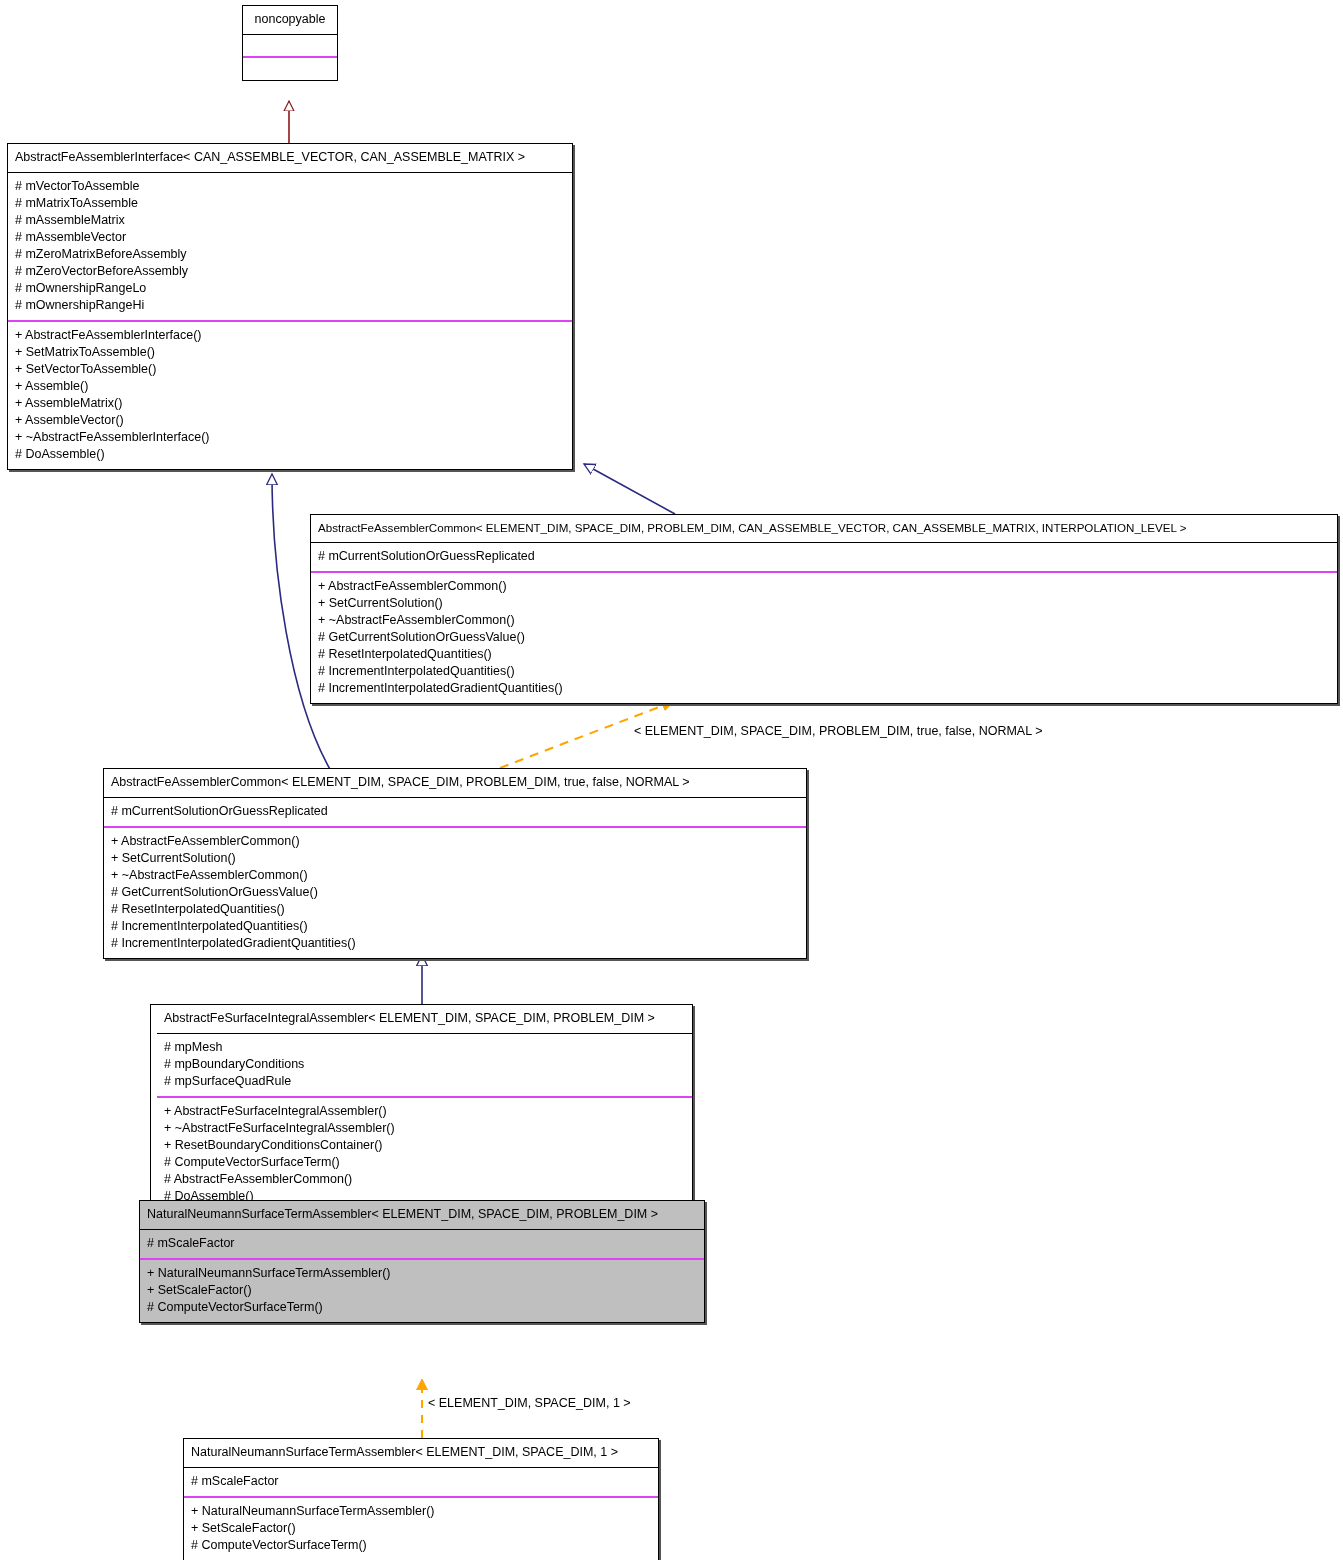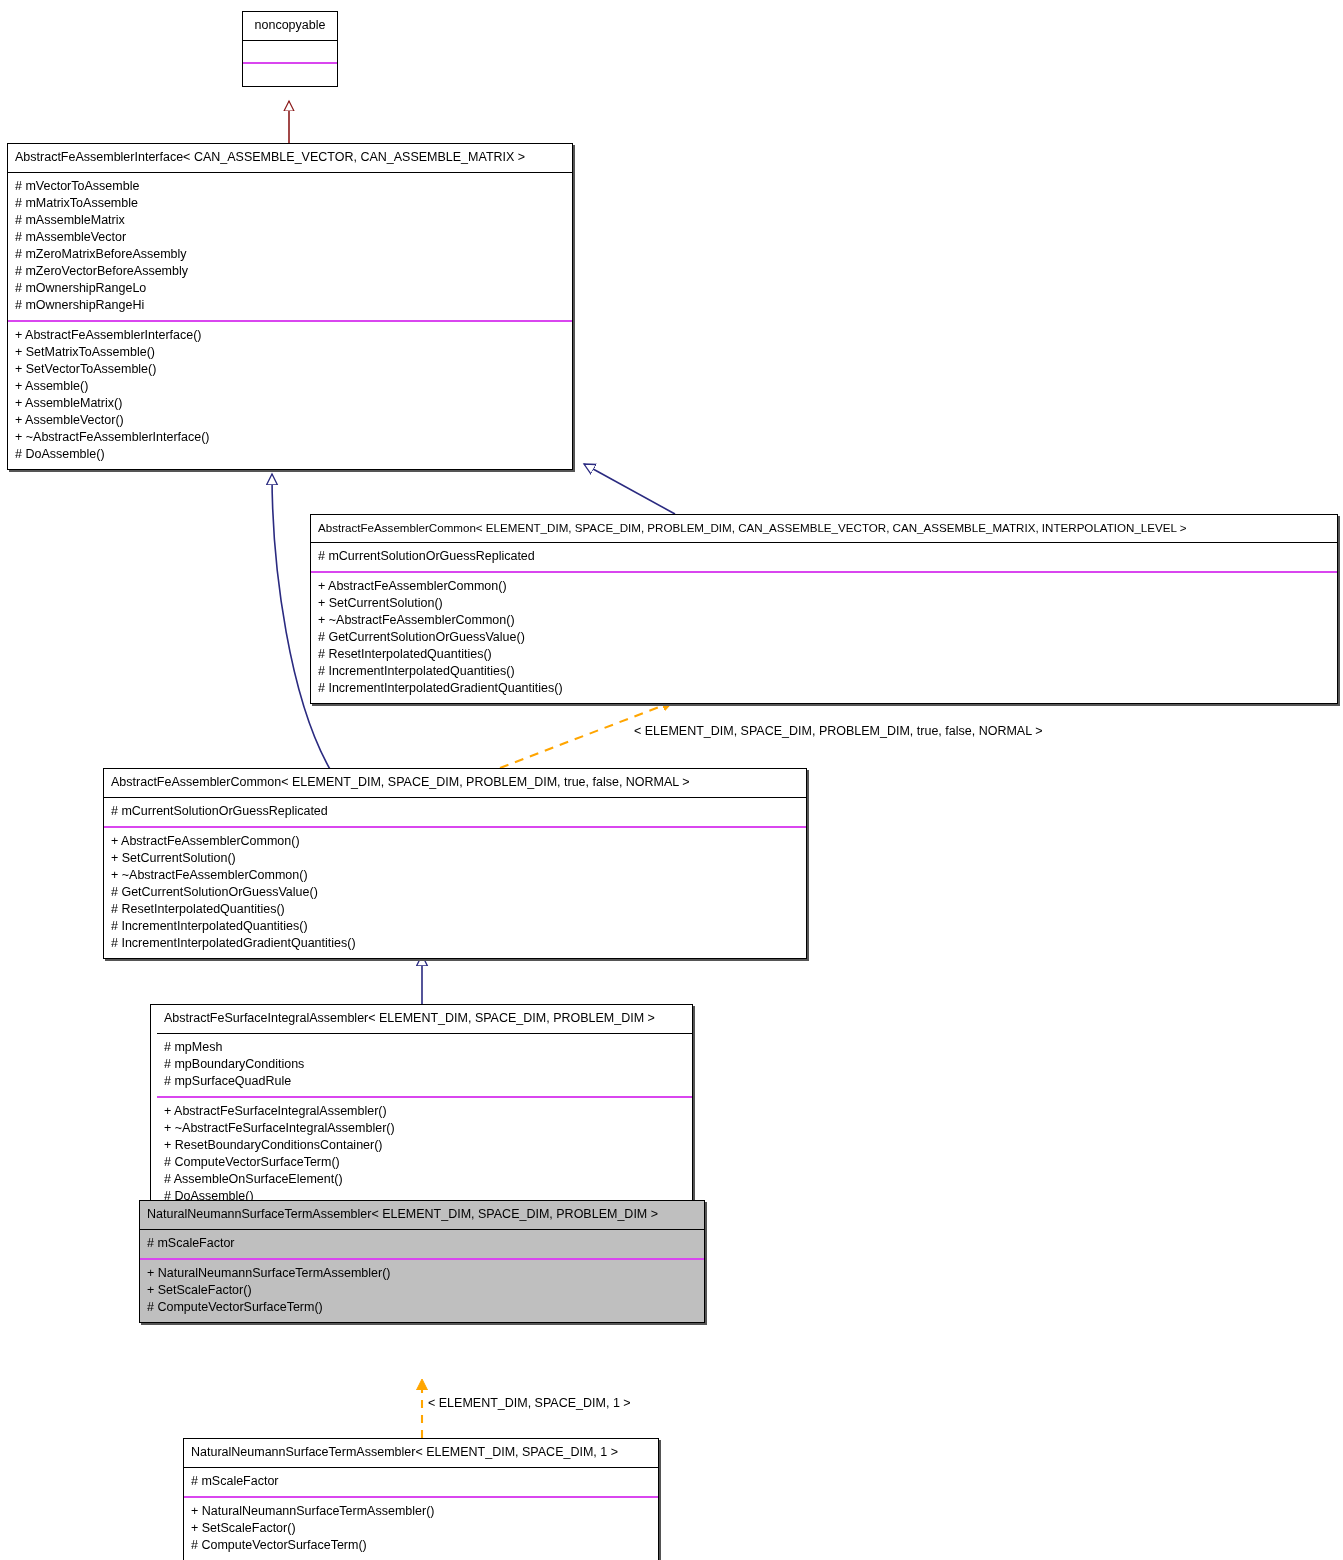--- a/index.html
+++ b/index.html
@@ -111,21 +111,21 @@
 
     <g>
       <line x1="422" y1="1257" x2="422" y2="1208" stroke="#2a2a80" stroke-width="1.6" marker-end="url(#hollow-tri-blue)"></line>
     </g>
 
     <g>
       <line x1="422" y1="1438" x2="422" y2="1380" stroke="#ffa500" stroke-width="2.1" stroke-dasharray="8,7" marker-end="url(#solid-tri-orange)"></line>
     </g>
   </svg>
 
-  <div class="uml-box" style="left:242px; top:11px; width:96px;">
+  <div class="uml-box" style="left:242px; top:5px; width:96px;">
     <div class="box-title" style="text-align:center;">noncopyable</div>
     <div class="box-attrs" style="height:21px; padding-top:0; padding-bottom:0;"></div>
     <div class="box-ops" style="height:22px; padding-top:0; padding-bottom:0;"></div>
   </div>
 
   <div class="uml-box shadowed" style="left:7px; top:143px; width:566px;">
     <div class="box-title">AbstractFeAssemblerInterface&lt; CAN_ASSEMBLE_VECTOR, CAN_ASSEMBLE_MATRIX &gt;</div>
     <div class="box-attrs">
       <div class="member"># mVectorToAssemble</div>
       <div class="member"># mMatrixToAssemble</div>
@@ -187,21 +187,21 @@
     <div class="box-attrs">
       <div class="member"># mpMesh</div>
       <div class="member"># mpBoundaryConditions</div>
       <div class="member"># mpSurfaceQuadRule</div>
     </div>
     <div class="box-ops">
       <div class="member">+ AbstractFeSurfaceIntegralAssembler()</div>
       <div class="member">+ ~AbstractFeSurfaceIntegralAssembler()</div>
       <div class="member">+ ResetBoundaryConditionsContainer()</div>
       <div class="member"># ComputeVectorSurfaceTerm()</div>
-      <div class="member"># AssembleOnSurfaceElement()</div>
+      <div class="member"># AbstractFeAssemblerCommon()</div>
       <div class="member"># DoAssemble()</div>
     </div>
   </div>
 
   <div class="uml-box shadowed highlight" style="left:139px; top:1200px; width:566px;">
     <div class="box-title">NaturalNeumannSurfaceTermAssembler&lt; ELEMENT_DIM, SPACE_DIM, PROBLEM_DIM &gt;</div>
     <div class="box-attrs">
       <div class="member"># mScaleFactor</div>
     </div>
     <div class="box-ops">

